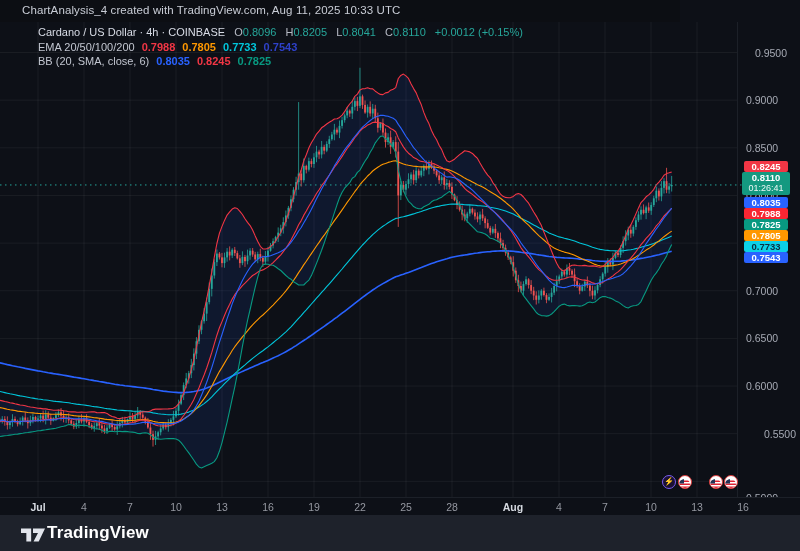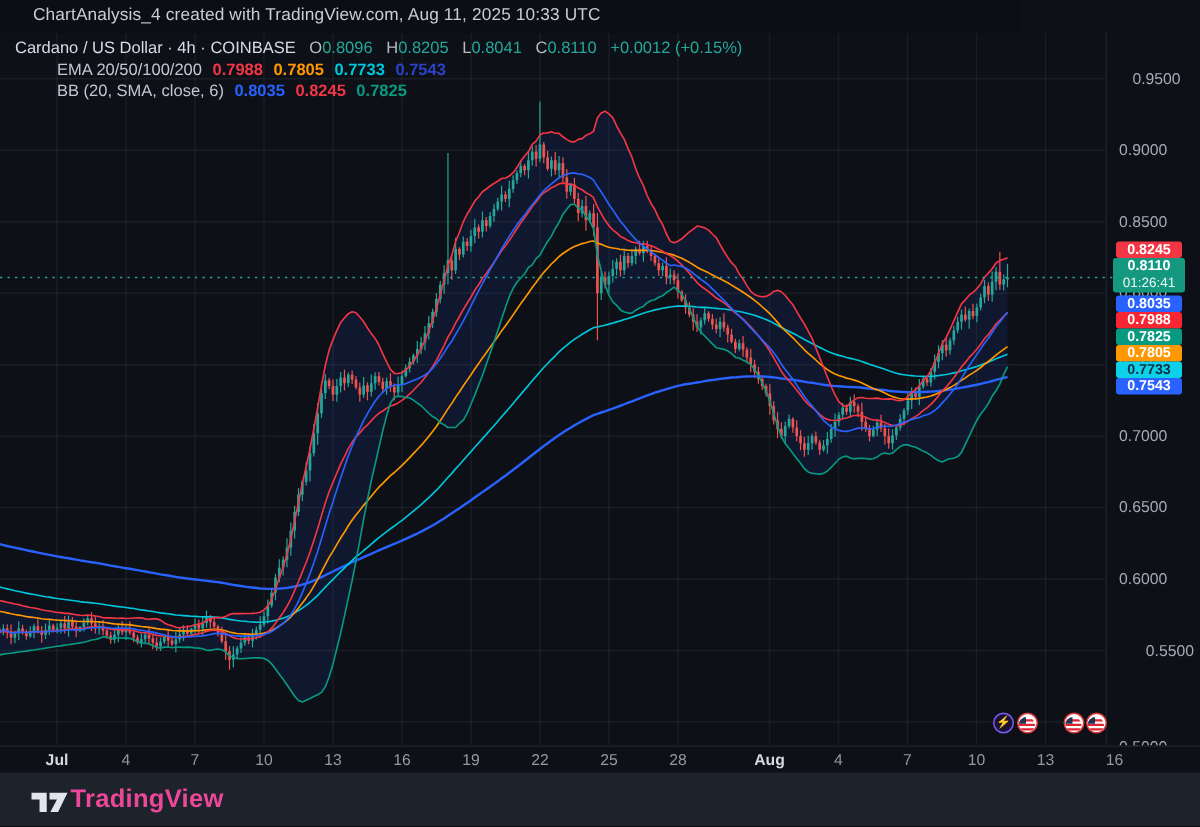--- a/index.html
+++ b/index.html
@@ -3,37 +3,37 @@
 <meta charset="utf-8">
 <style>
   html,body{margin:0;padding:0;background:#07080c;}
   .screen{position:relative;width:800px;height:551px;background:#0d1017;overflow:hidden;
           font-family:"Liberation Sans", sans-serif; -webkit-font-smoothing:antialiased;}
   .titlebar{position:absolute;left:0;top:0;width:680px;height:22px;background:#0c0e13;}
   .titlebar span{position:absolute;left:22px;top:4px;font-size:11.5px;color:#c9cdd6;letter-spacing:.1px;}
   #chart-svg{position:absolute;left:0;top:0;}
   .legend{position:absolute;left:10px;top:26px;z-index:5;font-size:11px;line-height:13.5px;}
   .legend .row{white-space:nowrap;margin-bottom:1px;}
-  .legend .sym{color:#d8dce6;}
+  .legend .sym{color:#d8dce6;margin-left:28px;}
   .legend .ohlc-letter{color:#b6bac4;margin-left:6px;}
   .legend .ohlc-val{color:#26a69a;}
   .legend .chg{color:#26a69a;margin-left:6px;text-align:center;}
   .legend .indlab{color:#c2c6d0;padding-left:28px;}
   .legend .indval{margin-left:7px;font-weight:bold;}
   .yaxis-label{position:absolute;left:746px;width:50px;font-size:10.5px;color:#a6aab4;transform:translateY(-50%);}
   .xaxis{position:absolute;left:0;top:497px;width:800px;height:18px;background:#0d1017;border-top:1px solid #1c2028;}
   .xaxis-label{position:absolute;top:3px;transform:translateX(-50%);font-size:10.5px;color:#9598a1;}
   .xaxis-label.bold{color:#d5d9e0;font-weight:bold;}
   .vaxis-border{position:absolute;left:737px;top:22px;width:1px;height:475px;background:#1c2028;}
   .price-tag{position:absolute;border-radius:2px;z-index:6;text-align:center;
              font-size:9.5px;font-weight:bold;line-height:11px;}
   .price-tag .cd{font-weight:normal;opacity:.92;font-size:9px;}
   .event-icon{position:absolute;z-index:4;border-radius:50%;box-sizing:border-box;}
   .footer{position:absolute;left:0;top:515px;width:800px;height:36px;background:#1e222b;}
-  .footer .brand{position:absolute;left:47px;top:8px;font-size:17px;font-weight:bold;color:#ec4899;letter-spacing:.2px;}
+  .footer .brand{position:absolute;left:47px;top:8px;font-size:17px;font-weight:bold;color:#ffffff;letter-spacing:.2px;}
   .footer svg{position:absolute;left:18px;top:7px;}
 </style>
 </head>
 <body>
 
 <div class="screen">
 
   <div class="titlebar">
     <span>ChartAnalysis_4 created with TradingView.com, Aug 11, 2025 10:33 UTC</span>
   </div>

